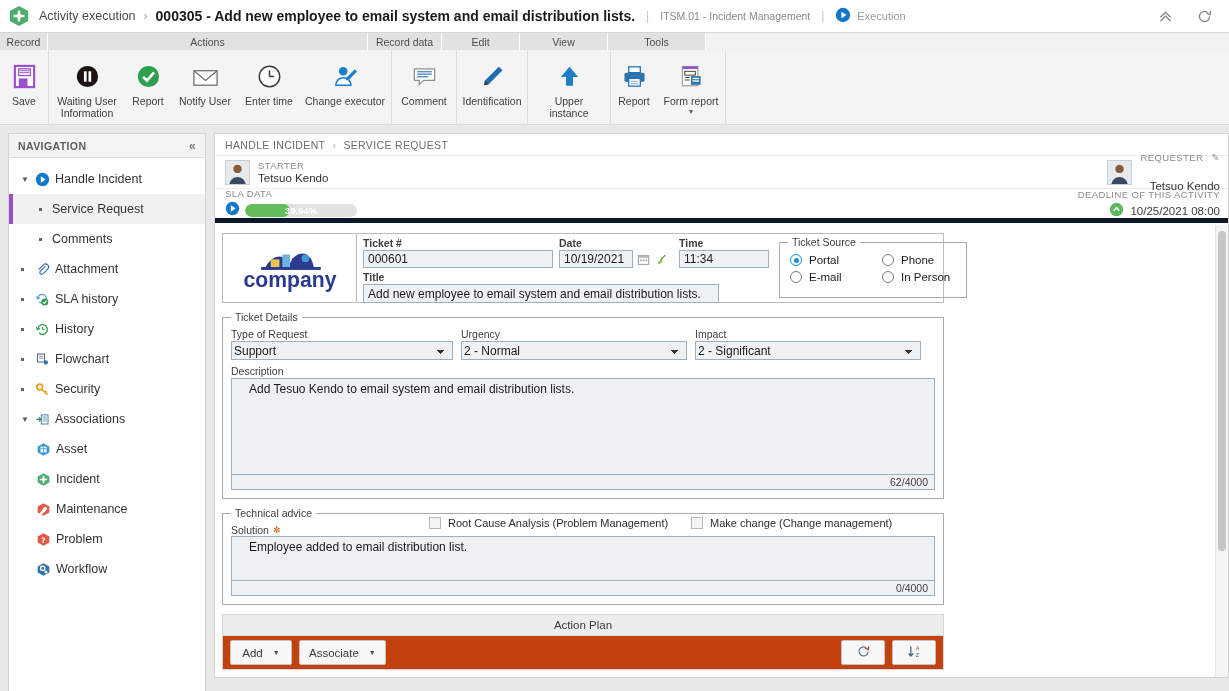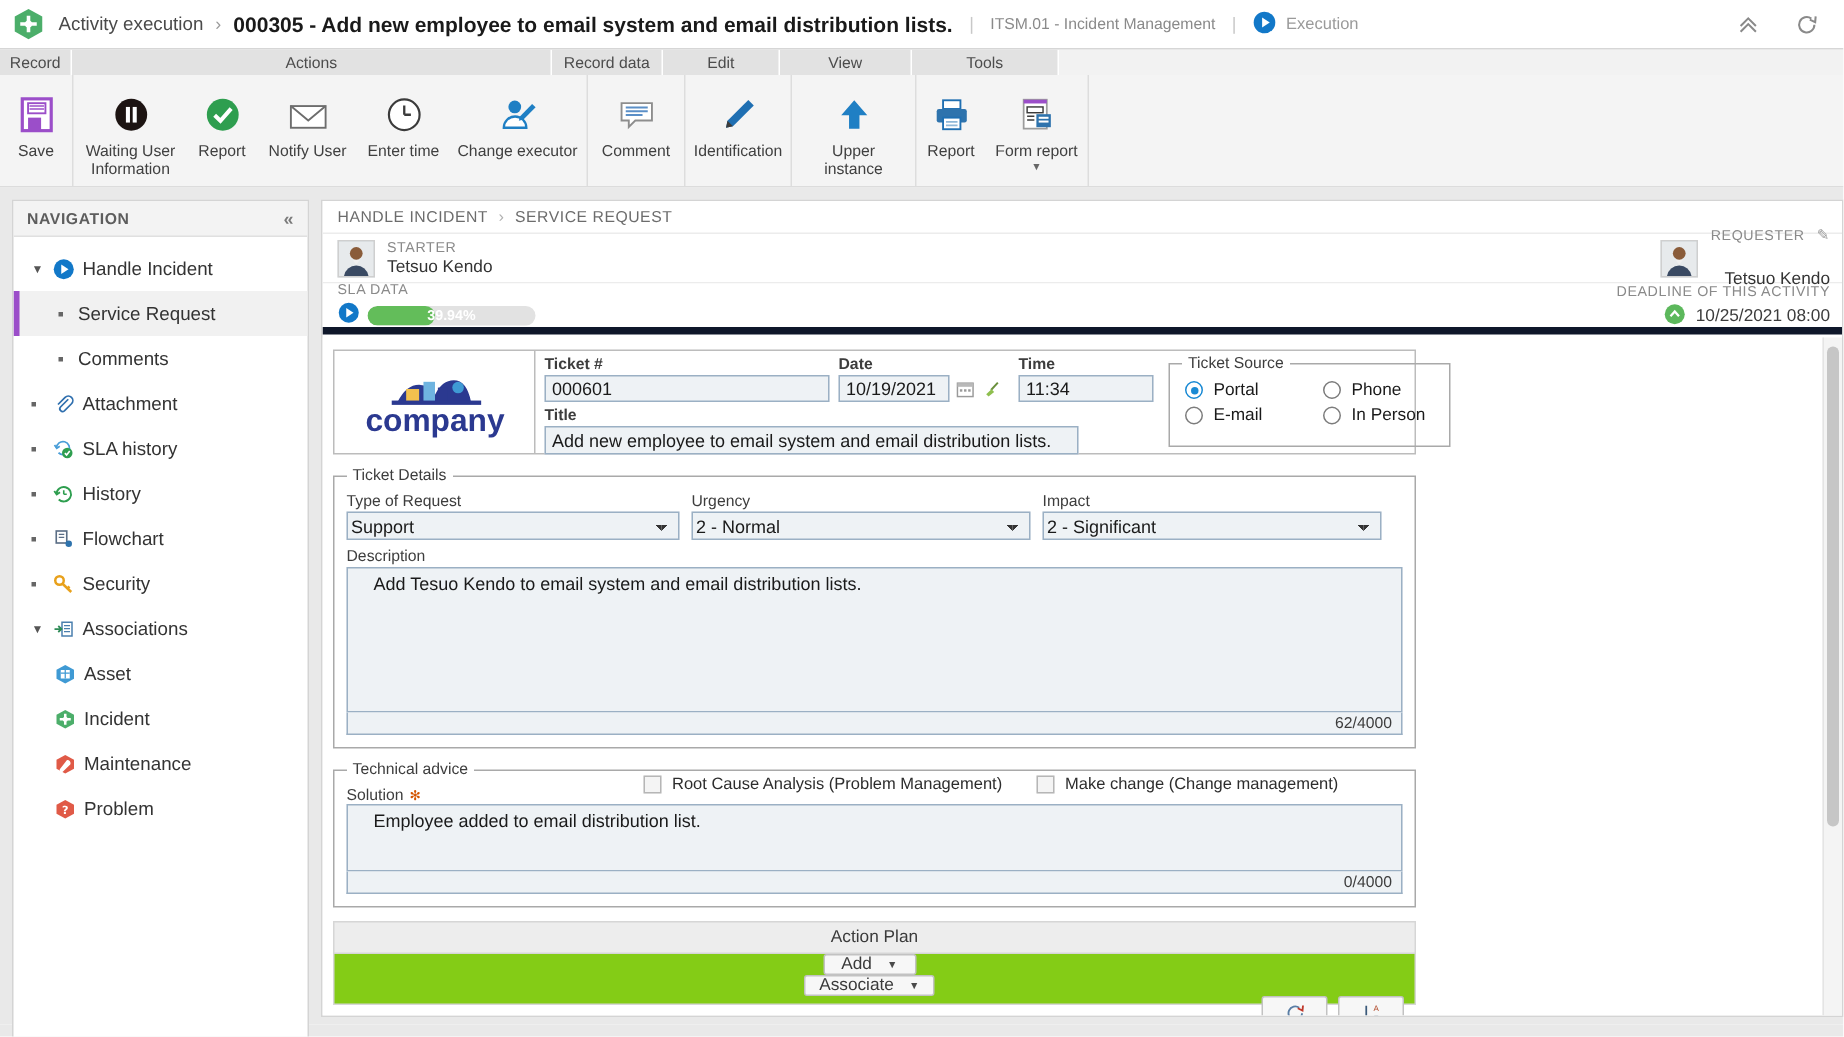--- a/index.html
+++ b/index.html
@@ -238,21 +238,21 @@
   .sol-lbl { font-size: 10.5px; color: #3d3d3d; display: flex; align-items: center; gap: 4px; }
   .req-star { color: #d35400; font-size: 9px; }
 
   .aplan-head {
     margin-top: 9px; height: 22px; background: #ededed;
     border: 1px solid #d6d6d6; display: flex; align-items: center;
     justify-content: center; font-size: 11.5px; color: #3a3a3a;
   }
   .aplan-bar {
     height: 34px; border: 1px solid #d6d6d6; border-top: none;
-    background: #84cc16; display: flex; align-items: center; padding: 0 7px; flex-direction: column;
+    background: #c2410c; display: flex; align-items: center; padding: 16px 7px;
   }
   .btn {
     height: 25px; min-width: 62px; border: 1px solid #c2c2c2; background: #f7f7f7;
     display: flex; align-items: center; justify-content: center; gap: 10px;
     font-size: 11.5px; color: #3a3a3a; cursor: pointer; padding: 0 9px;
     border-radius: 2px; margin-right: 7px;
   }
   .btn .cv { font-size: 7px; color: #4a4a4a; }
   .btn.sq { min-width: 44px; padding: 0; margin-right: 0; margin-left: 7px; }
 
@@ -614,20 +614,30 @@
       <div class="nav-row sub">
         <span class="nav-ic">
           <svg viewBox="0 0 18 18" width="15" height="15">
             <polygon points="9,1.6 16,5.4 16,12.6 9,16.4 2,12.6 2,5.4" fill="#e05a47"></polygon>
             <text x="9" y="12.6" font-size="9" font-weight="bold" fill="#fff" text-anchor="middle" font-family="DejaVu Sans, sans-serif">?</text>
           </svg>
         </span>
         <span>Problem</span>
       </div>
 
+      <div class="nav-row sub">
+        <span class="nav-ic">
+          <svg viewBox="0 0 18 18" width="15" height="15">
+            <polygon points="9,1.6 16,5.4 16,12.6 9,16.4 2,12.6 2,5.4" fill="#2e73ad"></polygon>
+            <circle cx="8" cy="7.6" r="2.6" fill="none" stroke="#fff" stroke-width="1.6"></circle>
+            <circle cx="12" cy="12" r="1.8" fill="#fff"></circle>
+          </svg>
+        </span>
+        <span>Workflow</span>
+      </div>
 
     </div>
   </div>
 
   <div class="main">
 
     <div class="bcrumb">
       <span>HANDLE INCIDENT</span>
       <span class="sep">›</span>
       <span>SERVICE REQUEST</span>

